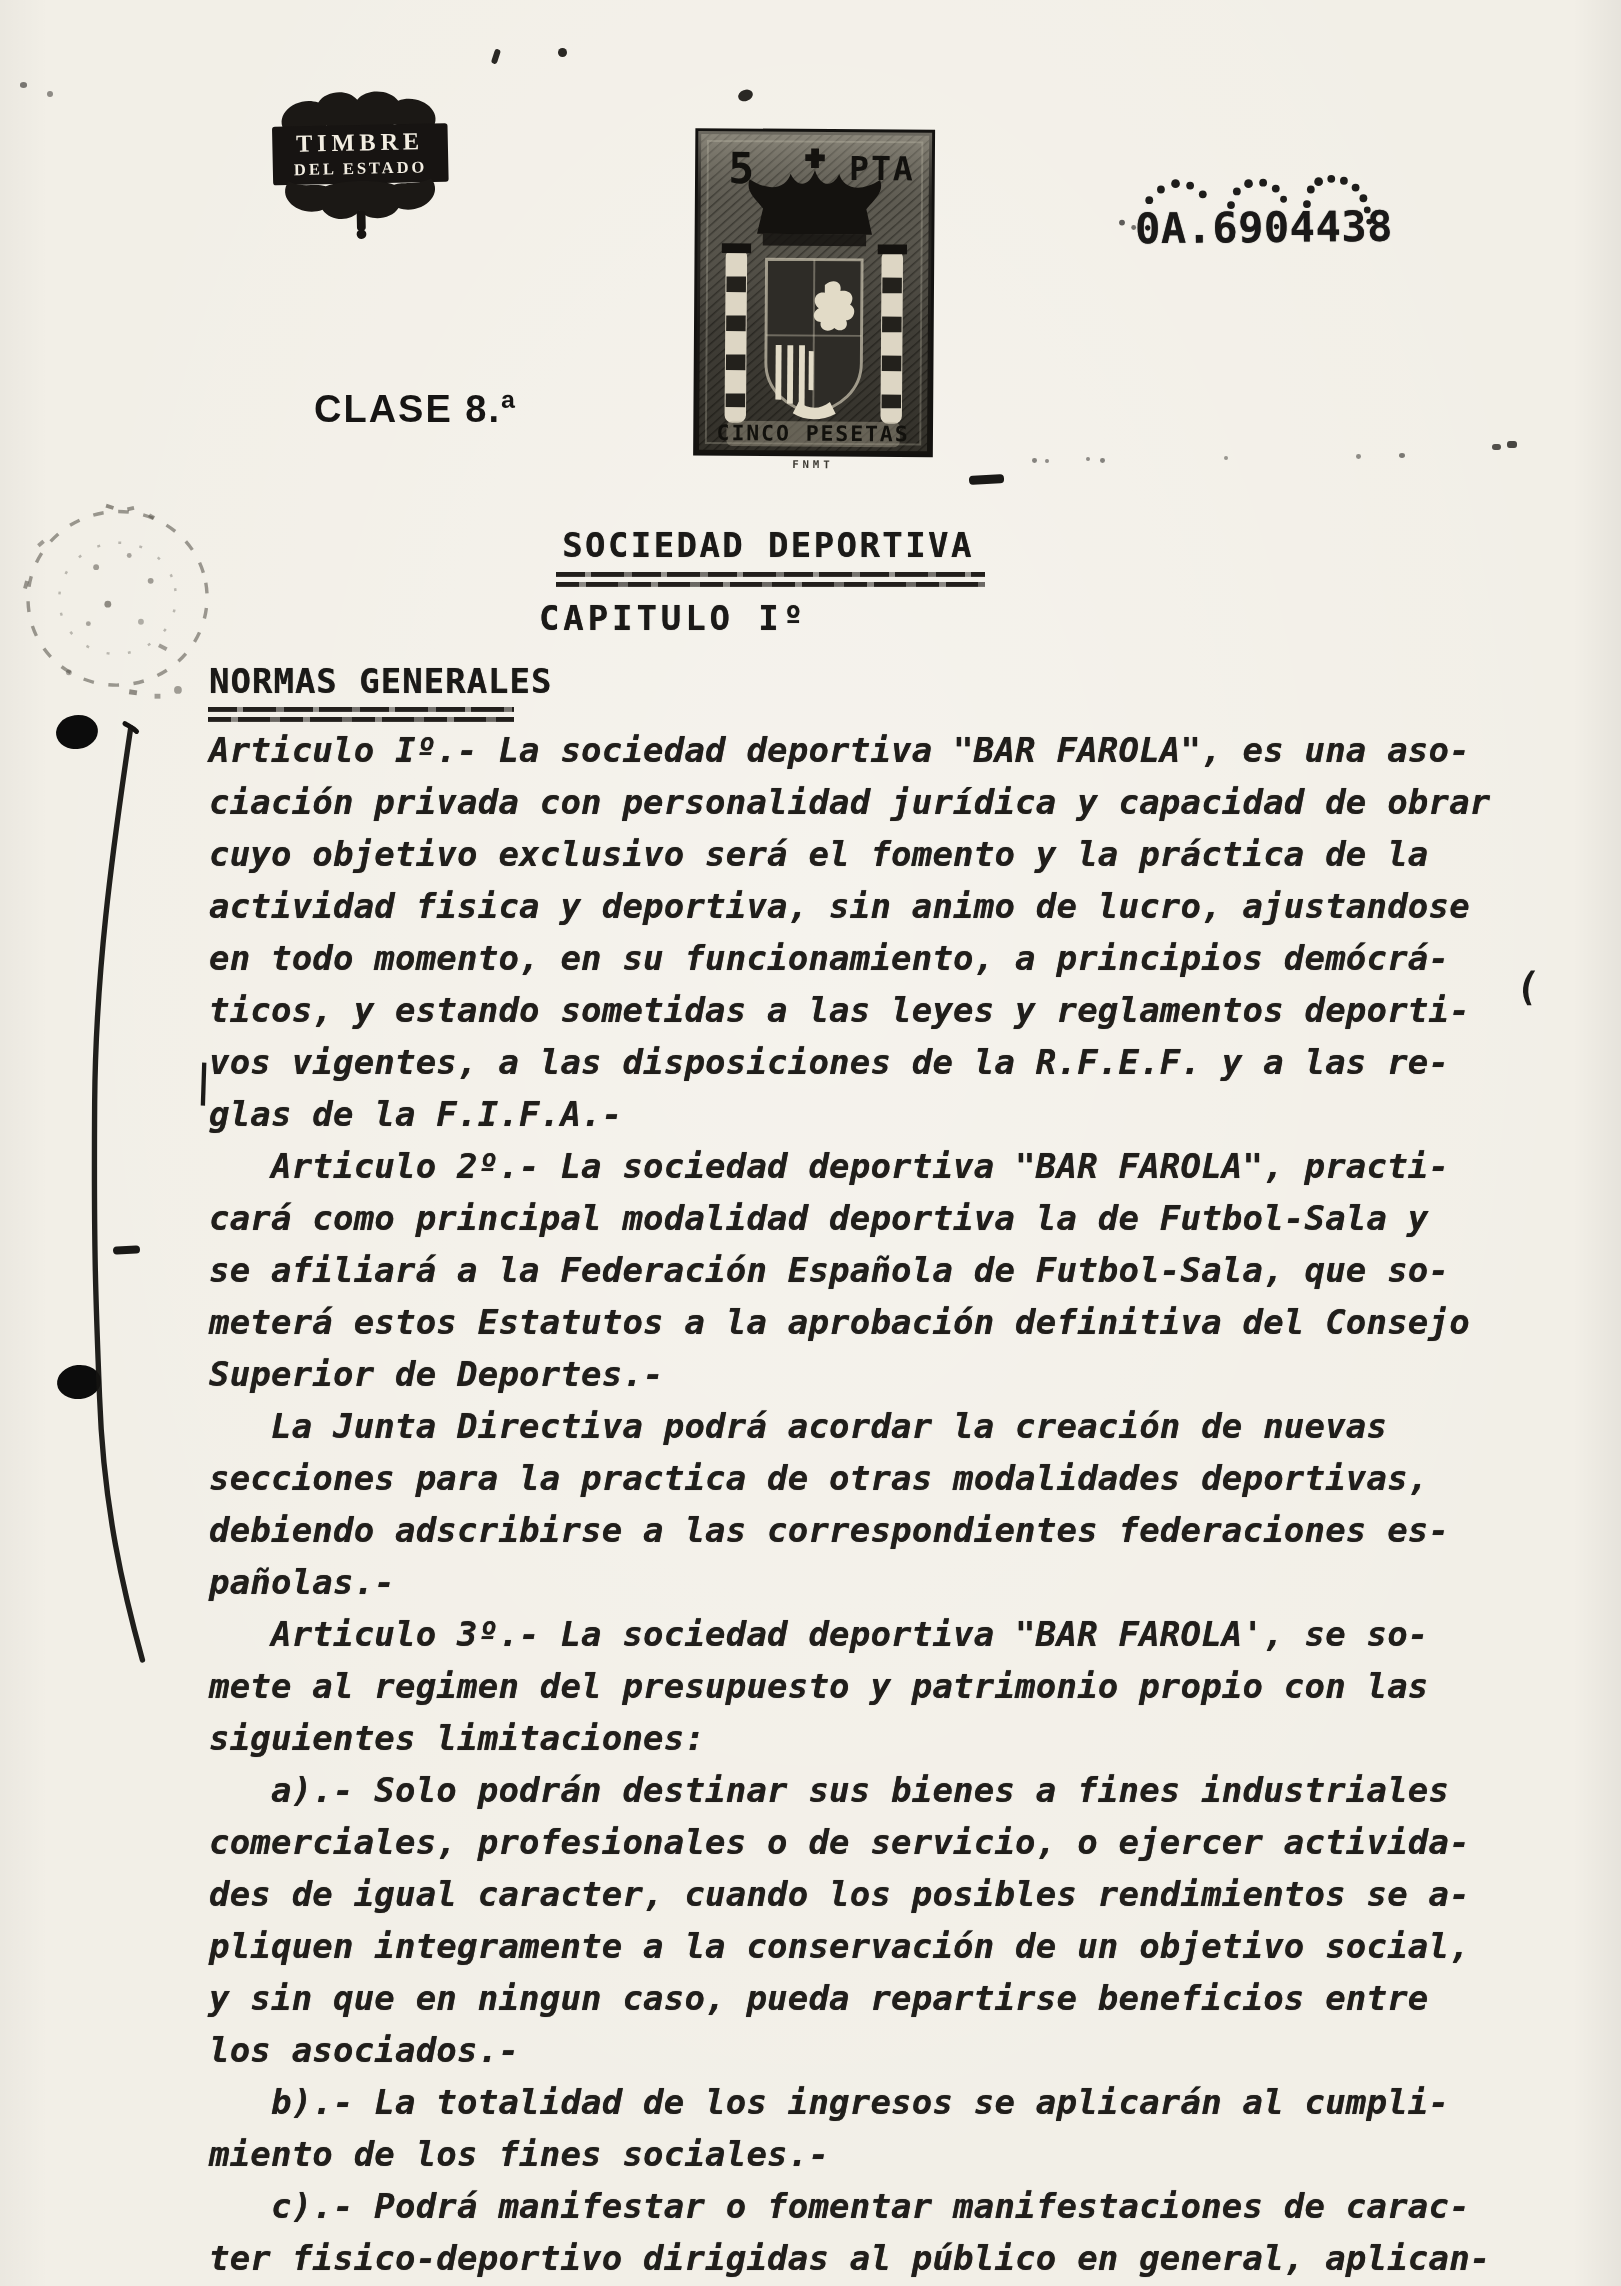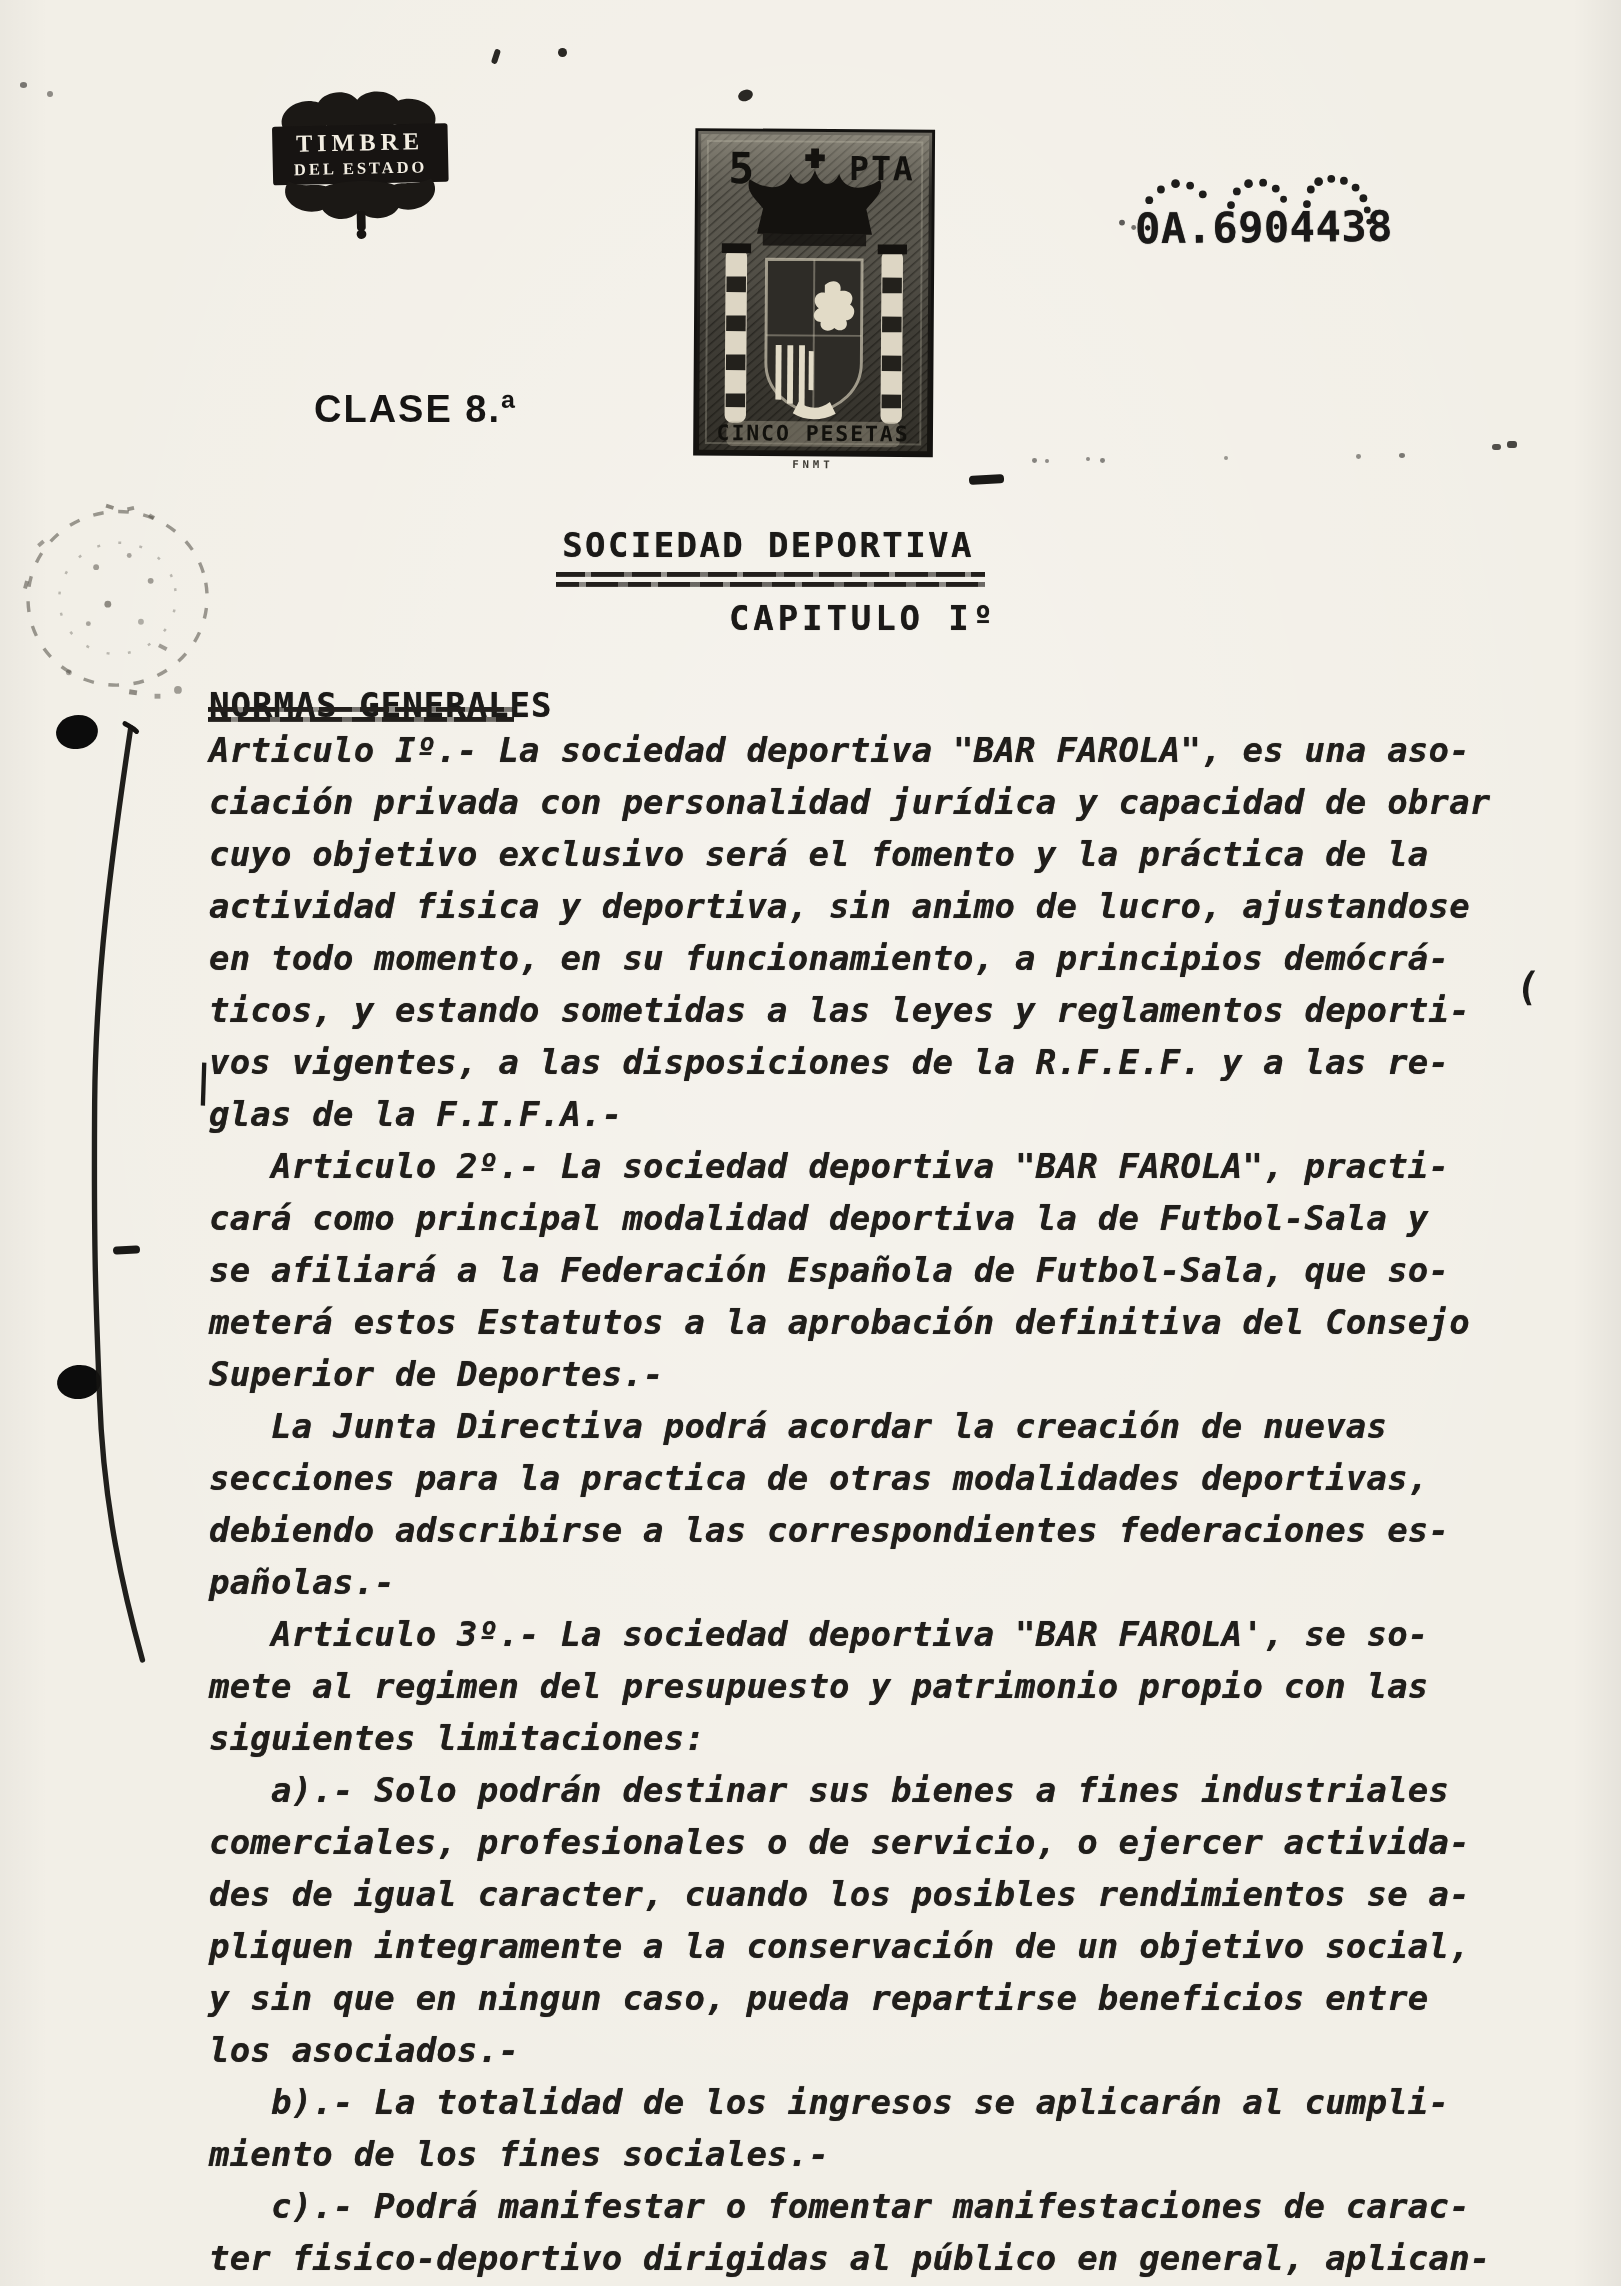--- a/index.html
+++ b/index.html
@@ -12,22 +12,22 @@
   .abs{position:absolute;}
   
   .body-text{position:absolute;left:209px;top:724px;
       font:700 34px/52px "DejaVu Sans Mono",monospace;color:#201e1b;
       white-space:pre;letter-spacing:0.2px;text-shadow:0 0 0.7px rgba(32,30,27,.8);}
   .tline{height:52px;font-style:italic;}
   
   .heading{font:700 34px/1 "DejaVu Sans Mono",monospace;color:#1b1a18;
       text-shadow:0 0 0.7px rgba(27,26,24,.8);white-space:pre;}
   .t-society{left:539px;top:528px;width:458px;text-align:center;letter-spacing:2.4px;}
-  .t-chapter{left:539px;top:601px;width:458px;text-align:right;letter-spacing:3.9px;}
-  .t-section{left:209px;top:664px;letter-spacing:1px;margin-top:24px;}
+  .t-chapter{left:539px;top:601px;width:458px;text-align:left;letter-spacing:3.9px;}
+  .t-section{left:209px;top:664px;letter-spacing:1px;}
   .rule2{position:absolute;height:16.6px;background-repeat:no-repeat;
       background-image:
         repeating-linear-gradient(90deg,#221f1c 0 29px,rgba(34,31,28,.45) 29px 35px,#221f1c 35px 68px,rgba(34,31,28,.6) 68px 76px),
         repeating-linear-gradient(90deg,#221f1c 0 23.4px,rgba(34,31,28,.5) 23.4px 30px,#221f1c 30px 62px,rgba(34,31,28,.65) 62px 72px);
       background-size:100% 4.9px,100% 4.9px;background-position:0 1px,0 10.7px;}
   .clase{position:absolute;left:314px;top:388px;font:700 38px "Liberation Sans",sans-serif;
       letter-spacing:2px;color:#161514;}
   .serial{position:absolute;left:1135px;top:207px;font:700 42px/1 "DejaVu Sans Mono",monospace;
       color:#1a1918;letter-spacing:0.5px;transform:rotate(-.6deg);text-shadow:0 0 1px rgba(26,25,24,.75);}
   

